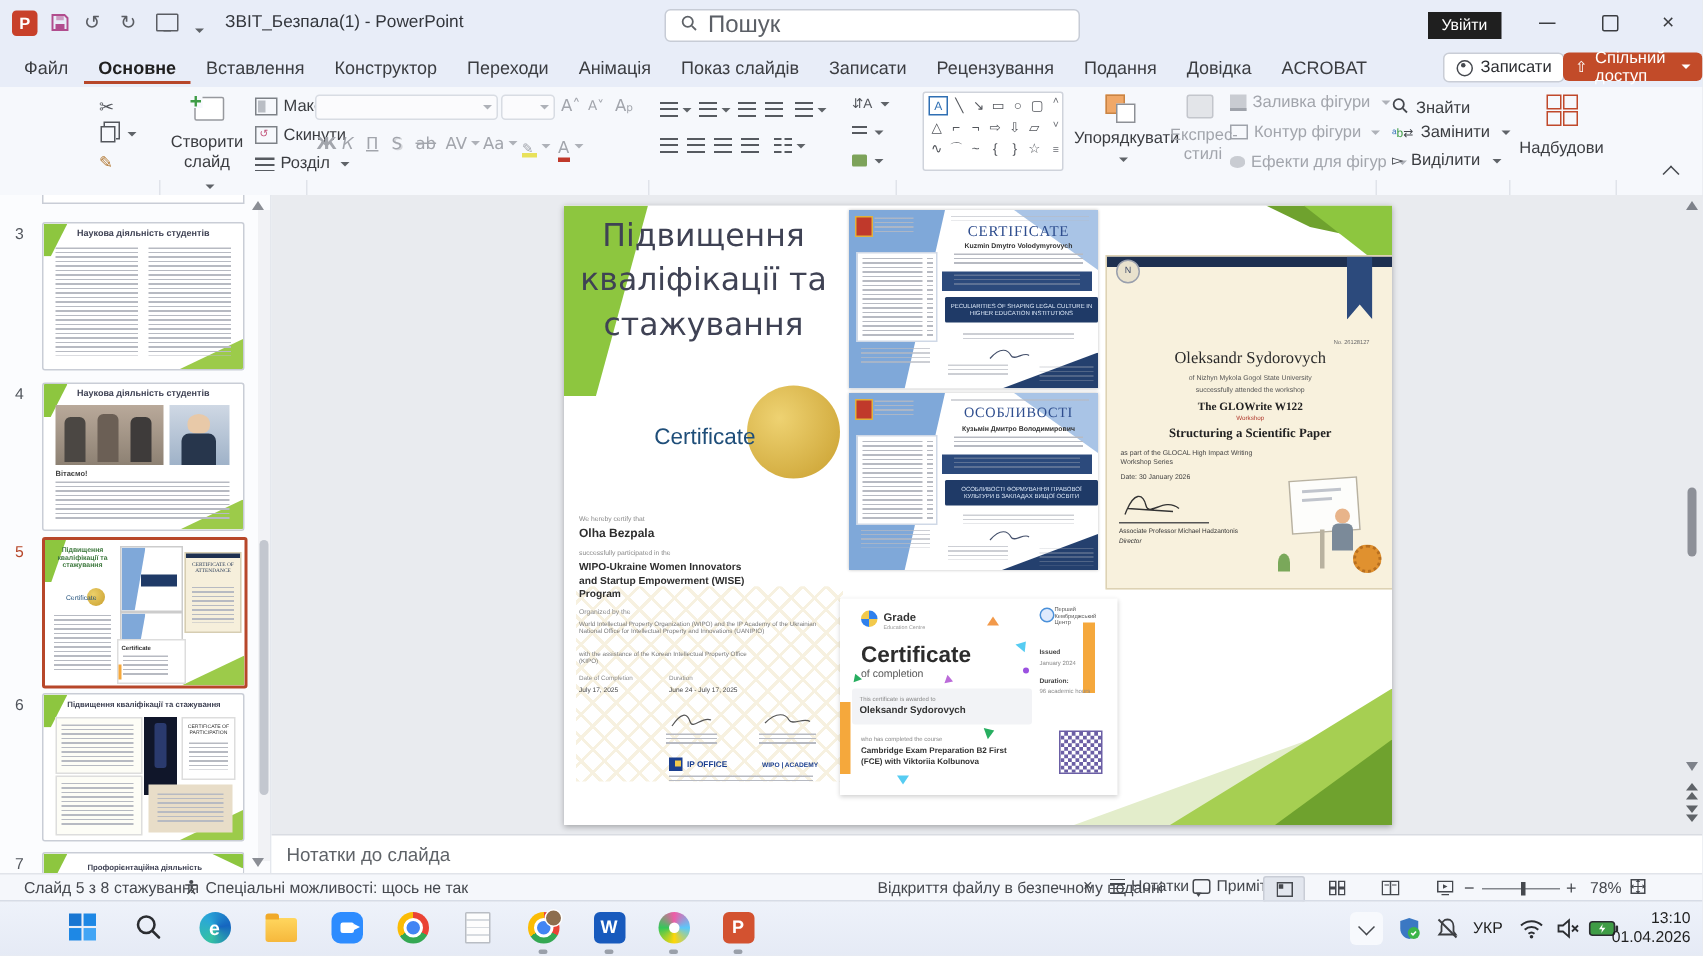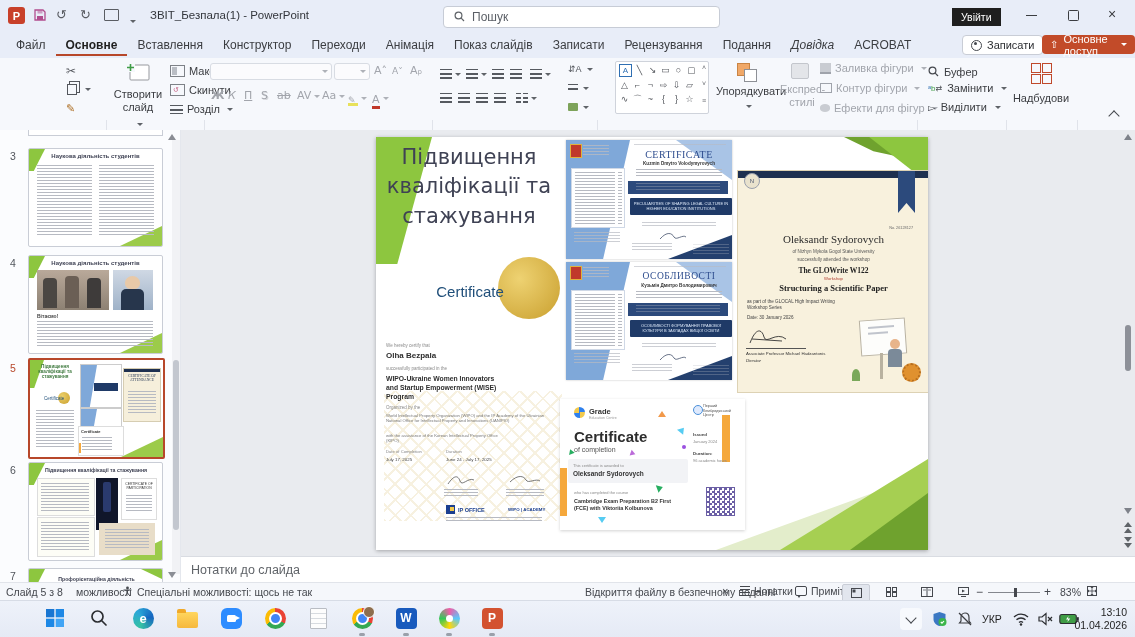--- a/index.html
+++ b/index.html
@@ -45,53 +45,53 @@
       <span class="abs" style="left:4px;top:10px;width:5px;height:1.3px;background:#5a5d63;"></span>
     </span>
   <span class="abs" style="left:127px;top:12px;"><span class="dd"></span></span>
   <span class="abs" style="left:150px;top:9px;font-size:11.5px;color:#33363c;">ЗВІТ_Безпала(1) - PowerPoint</span>
 
   <div class="abs f" style="left:443px;top:6px;width:265px;height:20px;background:#fff;border:1px solid #c7ccd6;border-radius:4px;padding-left:10px;gap:7px;">
     <span><svg width="11" height="11" viewBox="0 0 11 11">
           <circle cx="4.5" cy="4.5" r="3.4" fill="none" stroke="#5f6368" stroke-width="1.2"></circle>
           <line x1="7.2" y1="7.2" x2="10" y2="10" stroke="#5f6368" stroke-width="1.2"></line>
         </svg></span>
-    <span style="font-size:12px;color:#5b5f66;">Пошук</span>
+    <span style="font-size:16px;color:#5b5f66;">Пошук</span>
   </div>
 
   <span class="abs" style="left:952px;top:8px;height:16px;background:#1f1f1f;color:#fff;font-size:10.5px;padding:1px 9px;display:inline-flex;align-items:center;">Увійти</span>
   <span class="abs" style="left:1026px;top:15px;width:11px;height:1.4px;background:#3b3d41;"></span>
   <span class="abs" style="left:1068px;top:10px;width:9px;height:9px;border:1.2px solid #3b3d41;border-radius:1.5px;"></span>
   <span class="abs" style="left:1108px;top:6px;font-size:14px;color:#3b3d41;">×</span>
 </div>
 
 <div class="abs" style="left:0;top:32px;width:1135px;height:26px;background:#e8edf8;">
   <div class="f" style="position:absolute;left:6px;top:0;height:26px;">
     <span class="tab" style="padding:0 10px;font-size:12px;color:#3b3d41;">Файл</span>
     <span class="tab" style="padding:4px 10px 2px;font-size:12px;color:#1f1f1f;font-weight:bold;border-bottom:2.5px solid #b7472a;">Основне</span>
     <span class="tab" style="padding:0 10px;font-size:12px;color:#3b3d41;">Вставлення</span>
     <span class="tab" style="padding:0 10px;font-size:12px;color:#3b3d41;">Конструктор</span>
     <span class="tab" style="padding:0 10px;font-size:12px;color:#3b3d41;">Переходи</span>
     <span class="tab" style="padding:0 10px;font-size:12px;color:#3b3d41;">Анімація</span>
     <span class="tab" style="padding:0 10px;font-size:12px;color:#3b3d41;">Показ слайдів</span>
     <span class="tab" style="padding:0 10px;font-size:12px;color:#3b3d41;">Записати</span>
     <span class="tab" style="padding:0 10px;font-size:12px;color:#3b3d41;">Рецензування</span>
     <span class="tab" style="padding:0 10px;font-size:12px;color:#3b3d41;">Подання</span>
-    <span class="tab" style="padding:0 10px;font-size:12px;color:#3b3d41;font-style:italic;">Довідка</span>
+    <span class="tab" style="padding:0 10px;font-size:12px;color:#3b3d41;">Довідка</span>
     <span class="tab" style="padding:0 10px;font-size:12px;color:#3b3d41;">ACROBAT</span>
   </div>
   <span class="abs f" style="left:962px;top:3px;height:18px;background:#fff;border:1px solid #c9cdd6;border-radius:4px;padding:0 8px;gap:5px;">
     <span style="width:9px;height:9px;border:1.5px solid #45484e;border-radius:50%;display:inline-block;position:relative;">
         <span style="position:absolute;left:1.5px;top:1.5px;width:3px;height:3px;background:#45484e;border-radius:50%;"></span>
       </span>
     <span style="font-size:11px;color:#2b2d31;">Записати</span>
   </span>
   <span class="abs f" style="left:1042px;top:3px;height:19px;background:#c24b29;border-radius:4px;padding:0 8px;gap:5px;">
     <span style="color:#fff;font-size:10px;">⇧</span>
-    <span style="font-size:11px;color:#fff;">Основне доступ</span>
+    <span style="font-size:11px;color:#fff;">Спільний доступ</span>
     <span class="dd" style="border-top-color:#fff;"></span>
   </span>
 </div>
 
 <div class="abs" style="left:0;top:58px;width:1135px;height:72px;background:#f6f8fc;border-bottom:1px solid #d3d7e0;">
   <span class="vsep" style="left:106px;"></span>
     <span class="vsep" style="left:204px;"></span>
     <span class="vsep" style="left:432px;"></span>
     <span class="vsep" style="left:597px;"></span>
     <span class="vsep" style="left:917px;"></span>
@@ -234,21 +234,21 @@
       <span class="dd dis"></span>
   </div>
   <span class="grplabel" style="left:710px;width:96px;">Малювання</span>
   <span class="dlg" style="left:905px;">↘</span>
 
   <div class="abs f" style="left:928px;top:5px;gap:5px;">
     <span><svg width="11" height="11" viewBox="0 0 11 11">
           <circle cx="4.5" cy="4.5" r="3.4" fill="none" stroke="#45484e" stroke-width="1.2"></circle>
           <line x1="7.2" y1="7.2" x2="10" y2="10" stroke="#45484e" stroke-width="1.2"></line>
         </svg></span>
-    <span class="gbtn">Буфер</span>
+    <span class="gbtn">Знайти</span>
   </div>
   <div class="abs f" style="left:928px;top:24px;gap:5px;">
     <span style="font-size:8px;"><span style="color:#2f6fb3;">ᵃ</span><span style="color:#3f9c46;">b</span><span style="color:#45484e;">⇄</span></span>
     <span class="gbtn">Замінити</span>
       <span class="dd"></span>
   </div>
   <div class="abs f" style="left:928px;top:43px;gap:5px;">
     <span style="color:#45484e;font-size:10px;">▻</span>
     <span class="gbtn">Виділити</span>
       <span class="dd"></span>
@@ -531,22 +531,22 @@
 <span class="abs" style="left:1124px;top:537px;">
     <span style="display:block;width:0;height:0;border-left:4px solid transparent;border-right:4px solid transparent;border-top:5px solid #5f6368;"></span>
     <span style="display:block;width:0;height:0;border-left:4px solid transparent;border-right:4px solid transparent;border-top:5px solid #5f6368;margin-top:1px;"></span>
   </span>
 
 <div class="abs" style="left:181px;top:556px;width:954px;height:26px;background:#fff;border-top:1px solid #d9dce2;">
   <span style="position:absolute;left:10px;top:6px;font-size:12.5px;color:#5f6368;">Нотатки до слайда</span>
 </div>
 
 <div class="abs" style="left:0;top:582px;width:1135px;height:18px;background:#f5f7fb;border-top:1px solid #e1e4ea;font-size:10.5px;color:#45484e;">
-  <span class="abs" style="left:6px;top:3px;">Слайд 5 з 8</span>
-  <span class="abs" style="left:76px;top:3px;">можливості</span>
+  <span class="abs" style="left:16px;top:3px;">Слайд 5 з 8</span>
+  <span class="abs" style="left:76px;top:3px;">стажування</span>
   <span class="abs" style="left:122px;top:3px;"><svg width="11" height="11" viewBox="0 0 11 11">
         <circle cx="5.5" cy="2" r="1.4" fill="#45484e"></circle>
         <path d="M1.5 4h8M5.5 4v3M5.5 7l-2.5 3M5.5 7l2.5 3" stroke="#45484e" stroke-width="1" fill="none"></path>
       </svg></span>
   <span class="abs" style="left:137px;top:3px;">Спеціальні можливості: щось не так</span>
   <span class="abs" style="left:585px;top:3px;">Відкриття файлу в безпечному поданні</span>
   <span class="abs" style="left:722px;top:2px;font-size:11px;color:#45484e;">×</span>
   <span class="abs f" style="left:740px;top:2px;gap:4px;">
       <span style="width:10px;height:9px;border-bottom:1.2px solid #45484e;background-image:repeating-linear-gradient(to bottom,#45484e 0 1px,transparent 1px 3px);"></span>
       <span>Нотатки</span>
@@ -583,21 +583,21 @@
       <svg width="11" height="10" viewBox="0 0 11 10">
         <rect x="0.5" y="0.5" width="10" height="7" fill="none" stroke="#45484e"></rect>
         <path d="M4 2.5l3 1.5-3 1.5z" fill="#45484e"></path>
         <line x1="3" y1="9.5" x2="8" y2="9.5" stroke="#45484e"></line>
       </svg>
     </span>
   <span class="abs" style="left:976px;top:2px;font-size:12px;color:#45484e;">−</span>
   <span class="abs" style="left:988px;top:9px;width:52px;height:1px;background:#84878e;"></span>
   <span class="abs" style="left:1014px;top:5px;width:3px;height:9px;background:#45484e;"></span>
   <span class="abs" style="left:1044px;top:2px;font-size:12px;color:#45484e;">+</span>
-  <span class="abs" style="left:1060px;top:3px;">83%</span>
+  <span class="abs" style="left:1060px;top:3px;">78%</span>
   <span class="abs" style="left:1086px;top:2px;"><svg width="12" height="12" viewBox="0 0 12 12">
         <rect x="1.5" y="1.5" width="9" height="9" fill="none" stroke="#45484e"></rect>
         <path d="M6 3v6M3 6h6" stroke="#45484e" stroke-width="0.8"></path>
         <path d="M6 1l1.5 2h-3zM6 11l1.5-2h-3zM1 6l2-1.5v3zM11 6l-2-1.5v3z" fill="#45484e"></path>
       </svg></span>
 </div>
 
 <div class="abs" style="left:0;top:600px;width:1135px;height:37px;background:linear-gradient(#eef2fa,#e5eaf5);border-top:1px solid #d7dce6;">
   <span class="abs tray-ic" style="left:44px;top:6px;">
       <svg width="20" height="20" viewBox="0 0 20 20">

